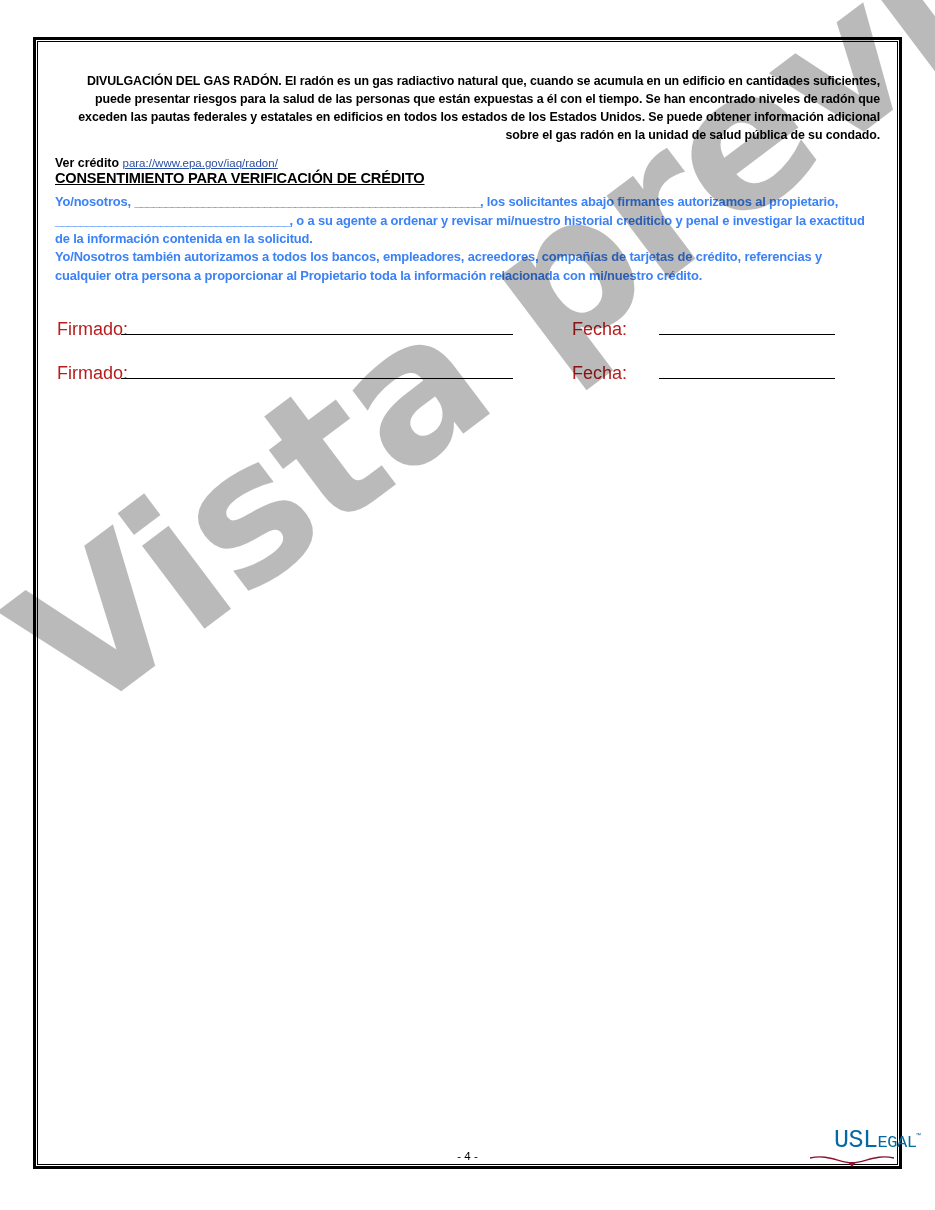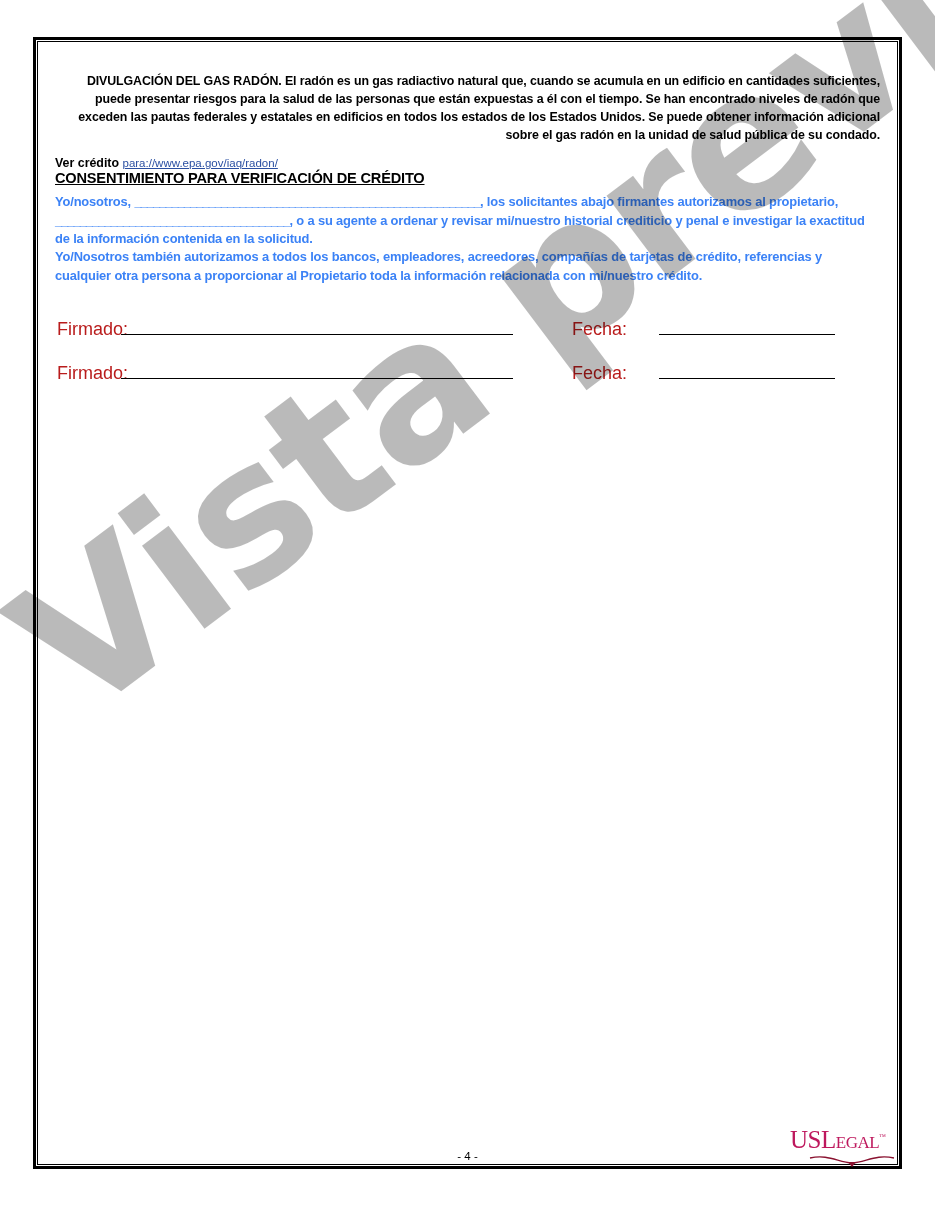--- a/index.html
+++ b/index.html
@@ -156,25 +156,26 @@
     letter-spacing: -3px;
   }
   .logo {
     position: absolute;
     left: 790px;
     top: 1126px;
     width: 120px;
     height: 46px;
   }
   .logo-text {
-    font-family: Liberation Serif, serif;
+    font-family: Liberation Mono, monospace;
     font-size: 25px;
-    color: #be185d;
+    color: #0369a1;
     letter-spacing: -0.5px;
     white-space: nowrap;
+    margin-left: 44px;
   }
   .logo-text .small {
     font-size: 17px;
   }
   .logo-tm {
     font-size: 7px;
     vertical-align: super;
   }
   .logo-flourish {
     position: absolute;

